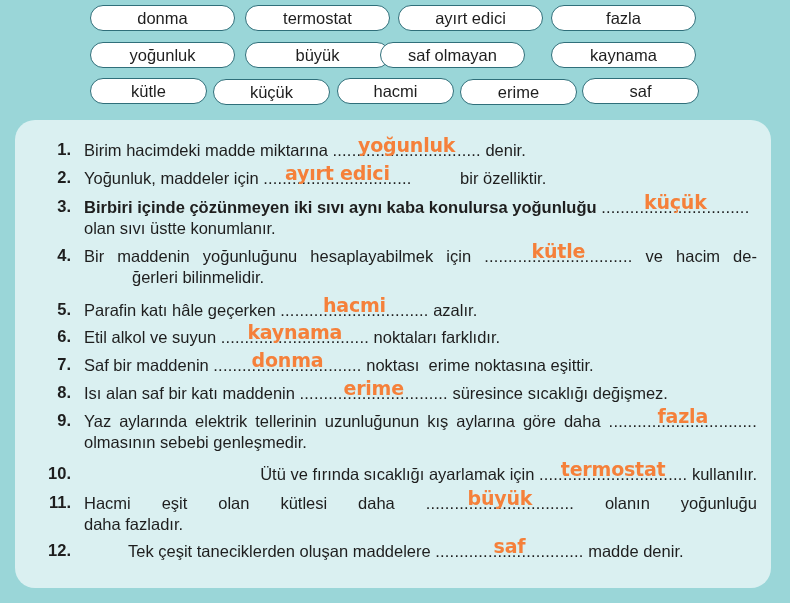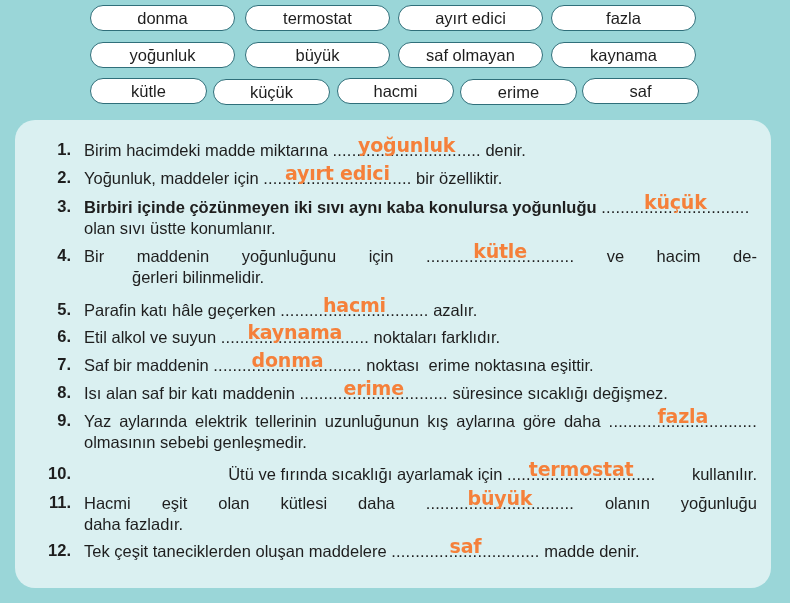--- a/index.html
+++ b/index.html
@@ -69,48 +69,49 @@
 <body>
 
 <div class="page">
   <div id="word-bank">
       <div class="chip" style="left: 90px; top: 5px; width: 145px;">donma</div>
       <div class="chip" style="left: 245px; top: 5px; width: 145px;">termostat</div>
       <div class="chip" style="left: 398px; top: 5px; width: 145px;">ayırt edici</div>
       <div class="chip" style="left: 551px; top: 5px; width: 145px;">fazla</div>
       <div class="chip" style="left: 90px; top: 42px; width: 145px;">yoğunluk</div>
       <div class="chip" style="left: 245px; top: 42px; width: 145px;">büyük</div>
-      <div class="chip" style="left: 398px; top: 42px; width: 145px;">saf olmayan</div>
+      <div class="chip" style="left: 380px; top: 42px; width: 145px;">saf olmayan</div>
       <div class="chip" style="left: 551px; top: 42px; width: 145px;">kaynama</div>
       <div class="chip" style="left: 90px; top: 78px; width: 117px;">kütle</div>
       <div class="chip" style="left: 213px; top: 79px; width: 117px;">küçük</div>
       <div class="chip" style="left: 337px; top: 78px; width: 117px;">hacmi</div>
       <div class="chip" style="left: 460px; top: 79px; width: 117px;">erime</div>
       <div class="chip" style="left: 582px; top: 78px; width: 117px;">saf</div>
     </div>
   <div class="card" id="card">
       <div class="item" style="top: 20px;">
         <span class="num" style="top: 0px;">1.</span>
         <div class="line" style="top: 0px;"><span class="seg" style="white-space: pre;">Birim hacimdeki madde miktarına </span><span class="blank"><span>...............................</span><span class="answer">yoğunluk</span></span><span class="seg" style="white-space: pre;"> denir.</span></div>
       </div>
       <div class="item" style="top: 48px;">
         <span class="num" style="top: 0px;">2.</span>
-        <div class="line" style="top: 0px;"><span class="seg" style="white-space: pre;">Yoğunluk, maddeler için </span><span class="blank"><span>...............................</span><span class="answer">ayırt edici</span></span><span class="seg" style="white-space: pre;"> bir özelliktir.</span></div>
+        <div class="line" style="top: 0px;"><span class="seg" style="white-space: pre;">Yoğunluk, maddeler için </span><span class="blank"><span>...............................</span><span class="answer">ayırt edici</span></span><span class="seg" style="white-space: pre; margin-left: 44px;"> bir özelliktir.</span></div>
       </div>
       <div class="item" style="top: 77px;">
         <span class="num" style="top: 0px;">3.</span>
         <div class="line" style="top: 0px;"><span class="seg" style="white-space: pre; font-weight: bold;">Birbiri içinde çözünmeyen iki sıvı aynı kaba konulursa yoğunluğu </span><span class="blank"><span>...............................</span><span class="answer">küçük</span></span></div>
         <div class="line" style="top: 21px;"><span class="seg" style="white-space: pre;">olan sıvı üstte konumlanır.</span></div>
       </div>
       <div class="item" style="top: 126px;">
         <span class="num" style="top: 0px;">4.</span>
         <div class="line justify" style="top: 0px;">
           <span class="seg">Bir</span>
           <span class="seg">maddenin</span>
           <span class="seg">yoğunluğunu</span>
+          <span class="seg">hesaplayabilmek</span>
           <span class="seg">için</span>
           <span class="blank"><span>...............................</span><span class="answer">kütle</span></span>
           <span class="seg">ve</span>
           <span class="seg">hacim</span>
           <span class="seg">de-</span>
         </div>
         <div class="line" style="top: 21px;"><span class="seg" style="white-space: pre; margin-left: 48px;">ğerleri bilinmelidir.</span></div>
       </div>
       <div class="item" style="top: 180px;">
         <span class="num" style="top: 0px;">5.</span>
@@ -139,34 +140,34 @@
           <span class="seg">kış</span>
           <span class="seg">aylarına</span>
           <span class="seg">göre</span>
           <span class="seg">daha</span>
           <span class="blank"><span>...............................</span><span class="answer">fazla</span></span>
         </div>
         <div class="line" style="top: 21px;"><span class="seg" style="white-space: pre; text-align: right;">olmasının sebebi genleşmedir.</span></div>
       </div>
       <div class="item" style="top: 344px;">
         <span class="num" style="top: 0px;">10.</span>
-        <div class="line" style="top: 0px; text-align: right;"><span class="seg" style="white-space: pre;">Ütü ve fırında sıcaklığı ayarlamak için </span><span class="blank"><span>...............................</span><span class="answer">termostat</span></span><span class="seg" style="white-space: pre; margin-left: 32px;"> kullanılır.</span></div>
+        <div class="line" style="top: 0px; text-align: right;"><span class="seg" style="white-space: pre;">Ütü ve fırında sıcaklığı ayarlamak için </span><span class="blank"><span>...............................</span><span class="answer">termostat</span></span><span class="seg" style="white-space: pre;"> kullanılır.</span></div>
       </div>
       <div class="item" style="top: 373px;">
         <span class="num" style="top: 0px;">11.</span>
         <div class="line justify" style="top: 0px;">
           <span class="seg">Hacmi</span>
           <span class="seg">eşit</span>
           <span class="seg">olan</span>
           <span class="seg">kütlesi</span>
           <span class="seg">daha</span>
           <span class="blank"><span>...............................</span><span class="answer">büyük</span></span>
           <span class="seg">olanın</span>
           <span class="seg">yoğunluğu</span>
         </div>
         <div class="line" style="top: 21px;"><span class="seg" style="white-space: pre;">daha fazladır.</span></div>
       </div>
       <div class="item" style="top: 421px;">
         <span class="num" style="top: 0px;">12.</span>
-        <div class="line" style="top: 0px;"><span class="seg" style="white-space: pre;">Tek çeşit taneciklerden oluşan maddelere </span><span class="blank"><span>...............................</span><span class="answer">saf</span></span><span class="seg" style="white-space: pre;"> madde denir.</span></div>
+        <div class="line" style="top: 0px;"><span class="seg" style="white-space: pre; margin-left: 44px;">Tek çeşit taneciklerden oluşan maddelere </span><span class="blank"><span>...............................</span><span class="answer">saf</span></span><span class="seg" style="white-space: pre;"> madde denir.</span></div>
       </div>
     </div>
 </div>
 
 </body></html>

